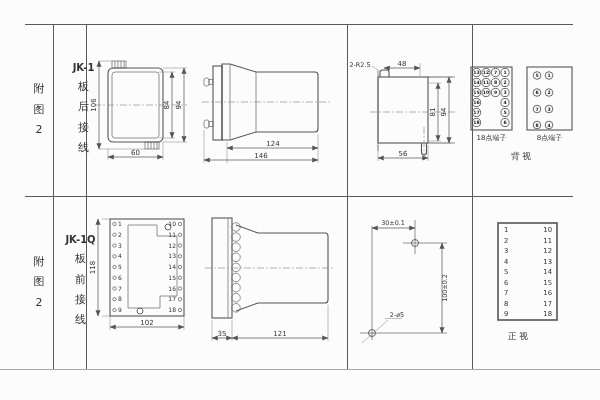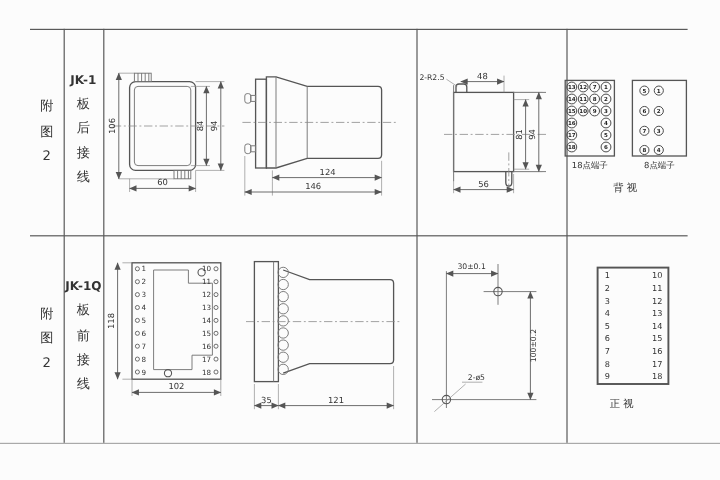--- a/index.html
+++ b/index.html
@@ -48,34 +48,34 @@
   <div class="tline" style="left:53px;top:24px;width:1px;height:345px"></div>
   <div class="tline" style="left:86px;top:24px;width:1px;height:345px"></div>
   <div class="tline" style="left:347px;top:24px;width:1px;height:345px"></div>
   <div class="tline" style="left:472px;top:24px;width:1px;height:345px"></div>
 
   <div class="cell" style="left:25px;top:24px;width:28px;height:172px">
     <div class="vtext">附
 图
 2</div>
   </div>
-  <div class="cell" style="left:53px;top:24px;width:33px;height:172px">
+  <div class="cell" style="left:67px;top:24px;width:33px;height:172px">
     <div class="model">JK-1</div>
     <div class="vtext">板
 后
 接
 线</div>
   </div>
 
   <div class="cell" style="left:25px;top:196px;width:28px;height:173px">
     <div class="vtext">附
 图
 2</div>
   </div>
-  <div class="cell" style="left:53px;top:196px;width:33px;height:173px">
+  <div class="cell" style="left:64px;top:196px;width:33px;height:173px">
     <div class="model">JK-1Q</div>
     <div class="vtext">板
 前
 接
 线</div>
   </div>
 
   <svg style="left:88px;top:50px" width="105" height="115" viewBox="0 0 105 115">
     <g>
       <rect class="oline" x="20" y="18" width="55" height="74" rx="5"></rect>

